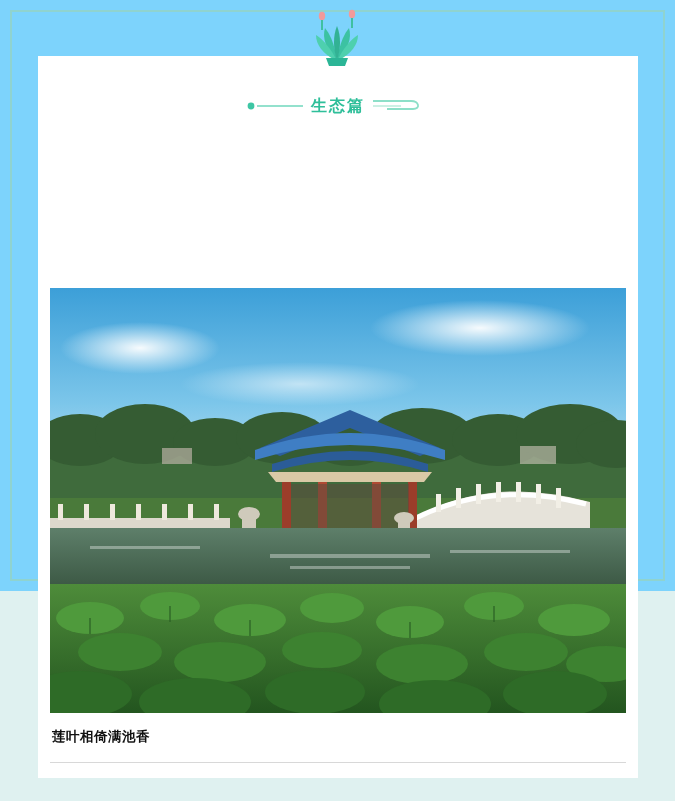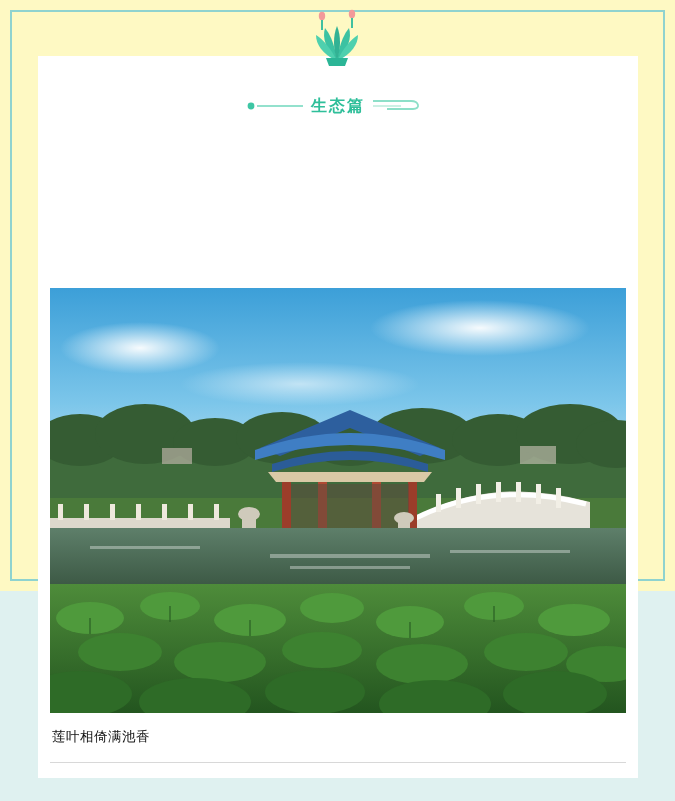--- a/index.html
+++ b/index.html
@@ -10,21 +10,21 @@
     width: 675px;
     height: 801px;
     background: #dff1f0;
     font-family: "Liberation Sans", sans-serif;
     overflow: hidden;
   }
   .page {
     position: relative;
     width: 675px;
     height: 591px;
-    background: #fef9c3;
+    background: #7dd3fc;
     box-sizing: border-box;
   }
   
   .frame-border {
     position: absolute;
     left: 10px;
     top: 10px;
     right: 10px;
     bottom: 10px;
     border: 2px solid #8fd3cf;
@@ -109,21 +109,21 @@
     inset: 0;
     width: 100%;
     height: 100%;
   }
   .caption {
     position: absolute;
     left: 14px;
     top: 672px;
     font-size: 13.5px;
     color: #111;
-    font-weight: normal;
+    font-weight: bold;
     letter-spacing: 0.5px;
   }
   .bottom-rule {
     position: absolute;
     left: 12px;
     top: 706px;
     width: 576px;
     height: 1px;
     background: #d8d8d8;
   }

